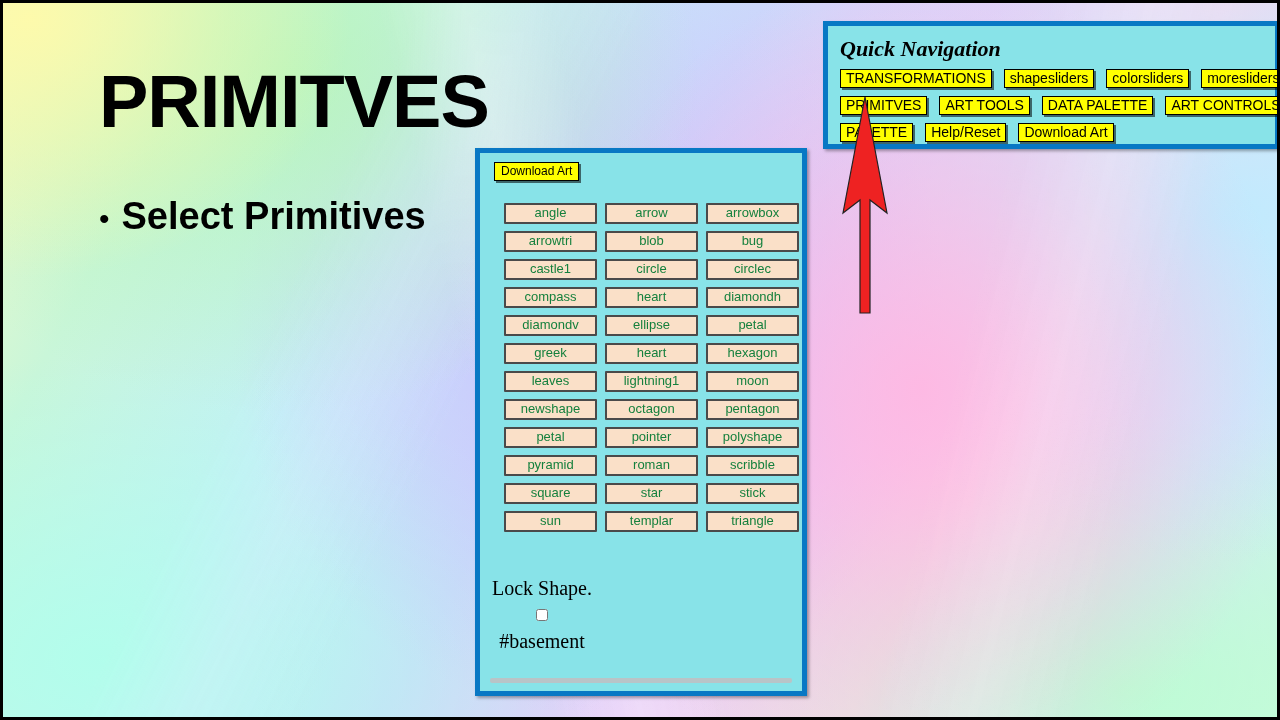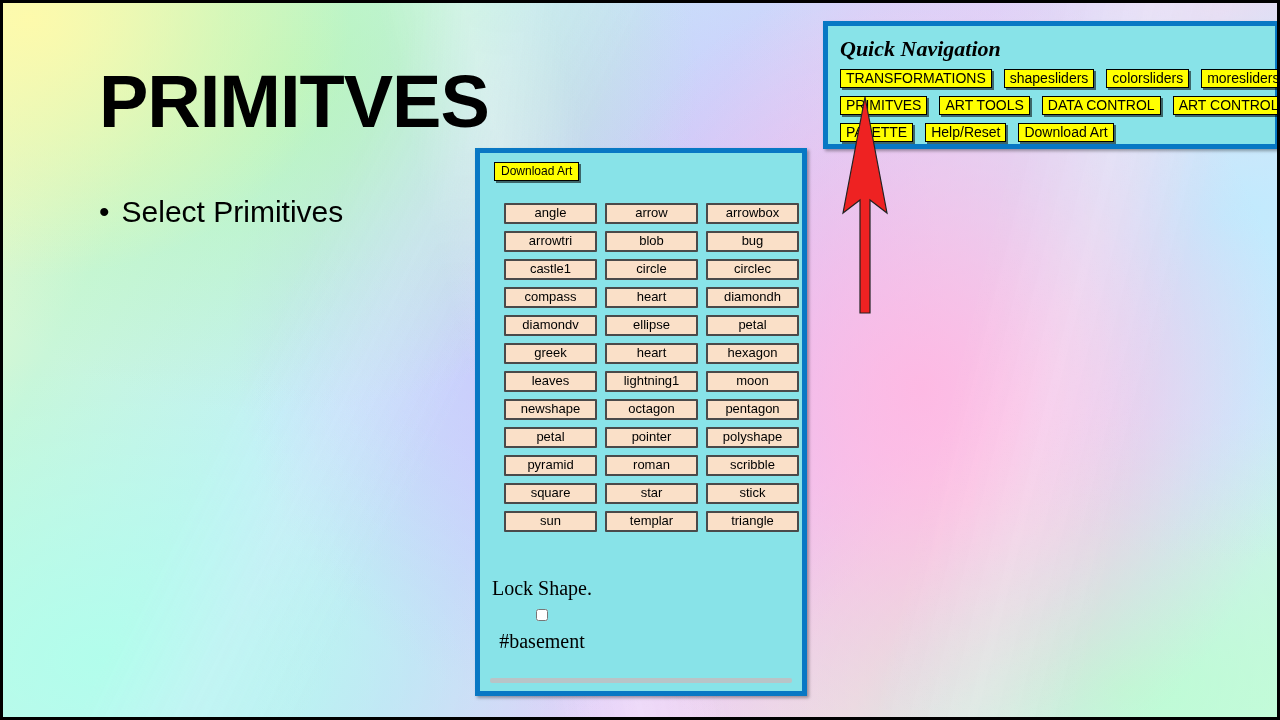--- a/index.html
+++ b/index.html
@@ -55,21 +55,21 @@
   }
   #bullet-row {
     position: absolute;
     left: 96px; top: 194px;
     display: flex;
     align-items: baseline;
     gap: 12px;
     color: #000000;
   }
   #bullet-dot { font-size: 30px; line-height: 1; }
-  #bullet-text { font-size: 30px; font-weight: normal; line-height: 1; }
+  #bullet-text { font-size: 38px; font-weight: bold; line-height: 1; }
 
   
   .panel {
     position: absolute;
     background: #88e3e8;
     border: 5px solid #0878c4;
     box-shadow: 2px 2px 3px rgba(0,0,0,0.35);
   }
   .panel-title {
     font-family: "Liberation Serif", serif;
@@ -117,21 +117,21 @@
     grid-template-columns: repeat(3, 93px);
     column-gap: 8px;
     row-gap: 7px;
     justify-content: start;
     padding-left: 12px;
   }
   .prim-btn {
     background: #fae0c8;
     border: 2px solid #4a4a4a;
     border-radius: 1px;
-    color: #000000;
+    color: #15803d;
     font-family: "Liberation Sans", sans-serif;
     font-size: 13px;
     line-height: 16px;
     height: 21px;
     text-align: center;
     cursor: pointer;
     overflow: hidden;
     white-space: nowrap;
   }
 
@@ -190,21 +190,21 @@
     <div class="nav-row">
       <span class="ybtn">TRANSFORMATIONS</span>
       <span class="ybtn">shapesliders</span>
       <span class="ybtn">colorsliders</span>
       <span class="ybtn">moresliders</span>
     </div>
 
     <div class="nav-row">
       <span class="ybtn">PRIMITVES</span>
       <span class="ybtn">ART TOOLS</span>
-      <span class="ybtn">DATA CONTROL</span>
+      <span class="ybtn">DATA PALETTE</span>
       <span class="ybtn">ART CONTROLS</span>
     </div>
 
     <div class="nav-row">
       <span class="ybtn">PALETTE</span>
       <span class="ybtn">Help/Reset</span>
       <span class="ybtn">Download Art</span>
     </div>
   </div>
 

